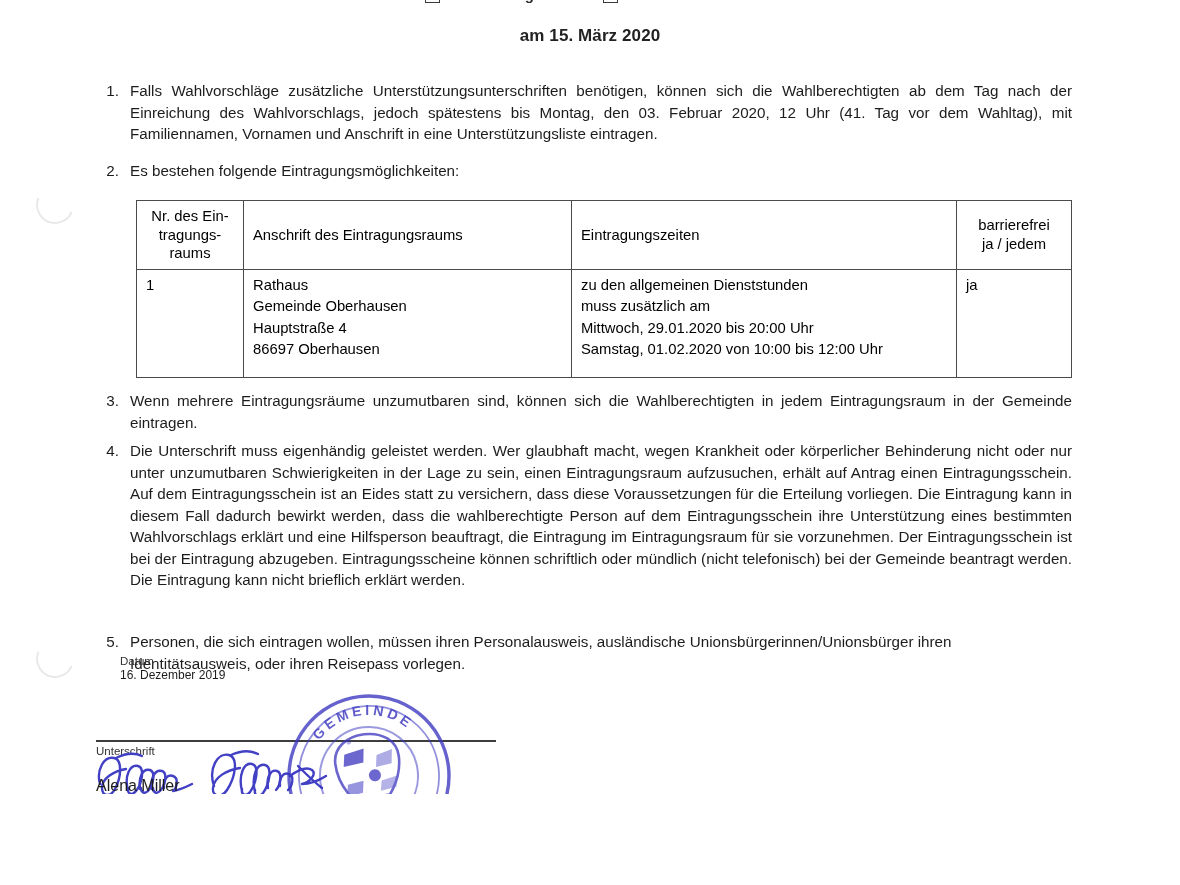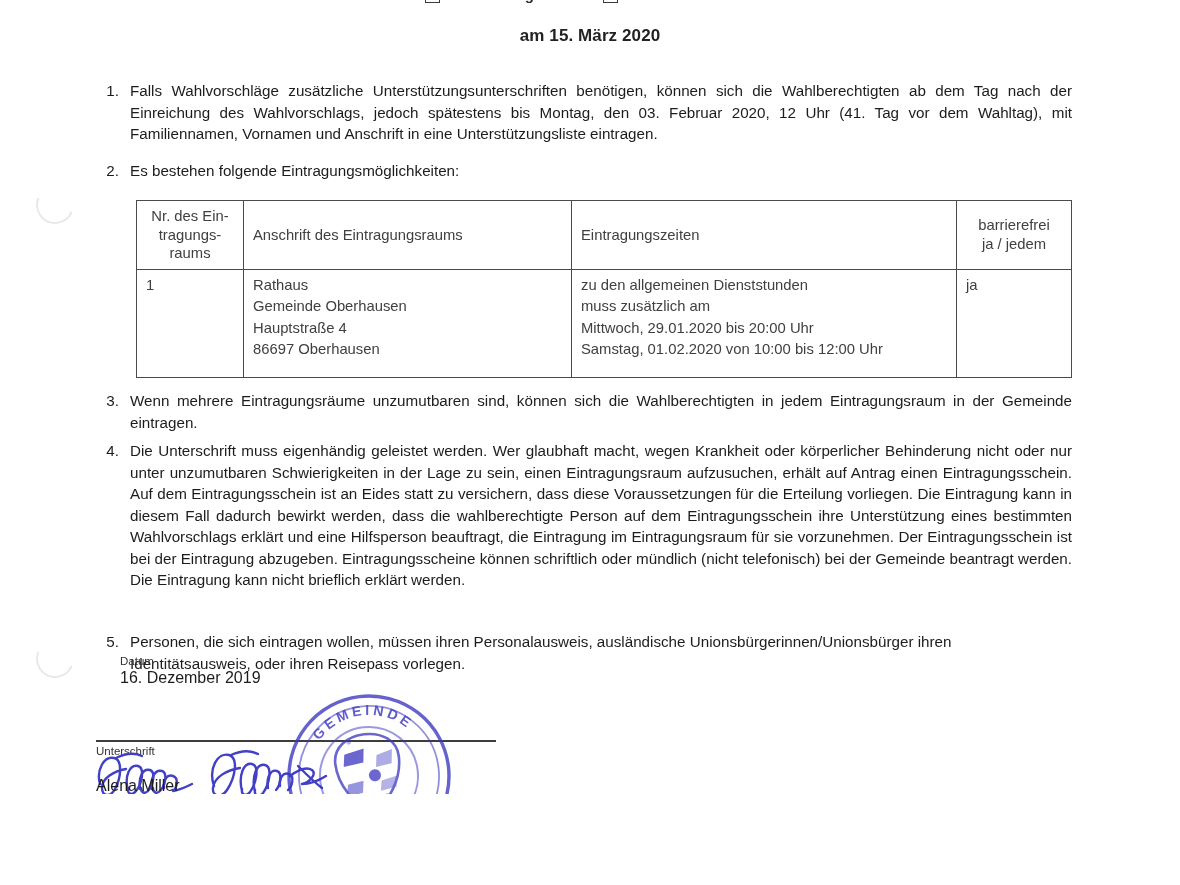--- a/index.html
+++ b/index.html
@@ -102,21 +102,21 @@
 
   
   .ent-table {
     position: absolute;
     left: 136px;
     top: 200px;
     width: 935px;
     border-collapse: collapse;
     table-layout: fixed;
     font-size: 14.8px;
-    color: #404040;
+    color: #000000;
     padding-left: 40px;
   }
   .ent-table th, .ent-table td {
     border: 1.4px solid #4a4a4a;
     vertical-align: top;
     padding: 5px 9px 5px 9px;
     font-weight: normal;
   }
   .ent-table col.c1 { width: 107px; }
   .ent-table col.c2 { width: 328px; }
@@ -146,21 +146,21 @@
     top: 655px;
     width: 400px;
     margin-left: 24px;
   }
   .sig-label {
     font-size: 11.5px;
     color: #333333;
     line-height: 1.15;
   }
   .sig-value {
-    font-size: 16px;
+    font-size: 12px;
     color: #1c1c1c;
     line-height: 1.28;
   }
   .sig-rule {
     position: absolute;
     left: 96px;
     width: 400px;
     height: 0;
     border-top: 2px solid #3d3d3d;
   }

